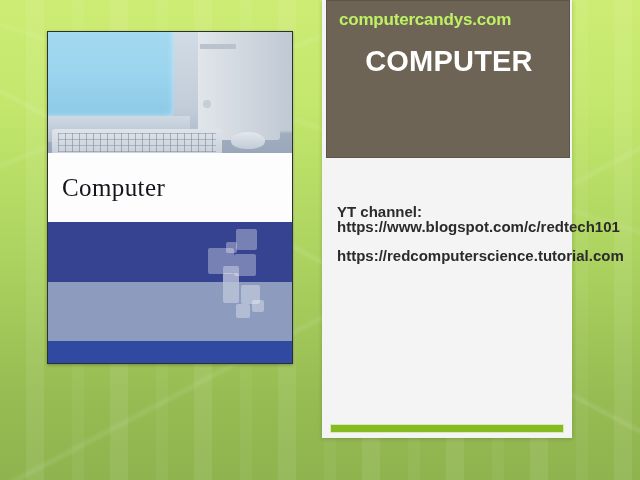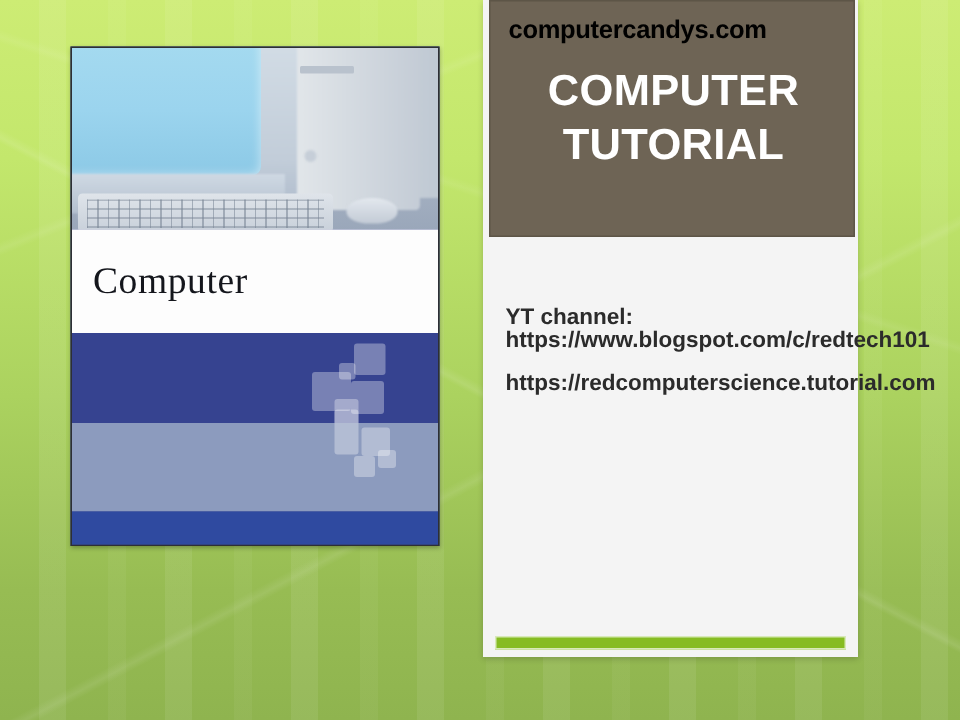--- a/index.html
+++ b/index.html
@@ -240,21 +240,21 @@
     width: 244px;
     height: 158px;
     background: #6e6455;
     border: 1px solid #5d5547;
     box-sizing: border-box;
     padding: 8px 10px 0 12px;
   }
   .site-name {
     font-size: 17px;
     font-weight: bold;
-    color: #000000;
+    color: #bef264;
     letter-spacing: -0.2px;
     line-height: 22px;
   }
   .main-title {
     margin-top: 12px;
     font-size: 29px;
     font-weight: bold;
     color: #ffffff;
     line-height: 36px;
     text-align: center;
@@ -334,21 +334,20 @@
     <div class="band-mid"></div>
 
   </div>
 
   <div id="panel">
 
     <div id="header-block">
       <div class="site-name">computercandys.com</div>
       <div class="main-title">
         <div>COMPUTER</div>
-        <div>TUTORIAL</div>
       </div>
     </div>
 
     <div id="body-text">
       <div class="txt-group">
         <div class="txt-line">YT channel:</div>
         <div class="txt-line">https://www.blogspot.com/c/redtech101</div>
       </div>
       <div class="txt-group">
       </div>

